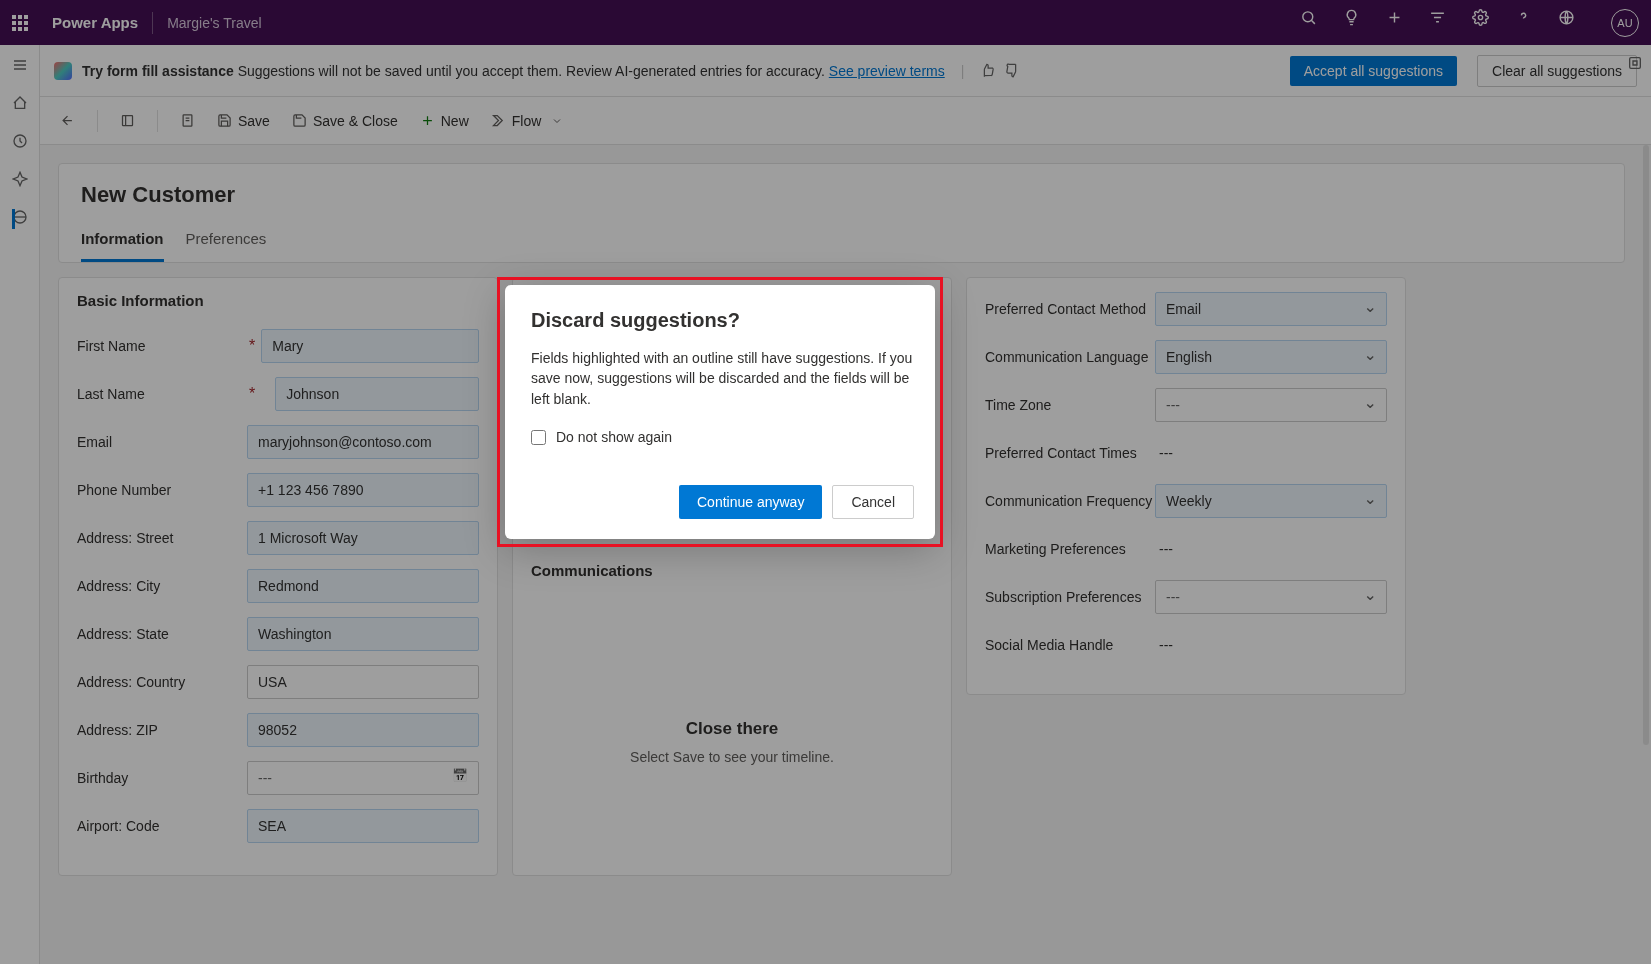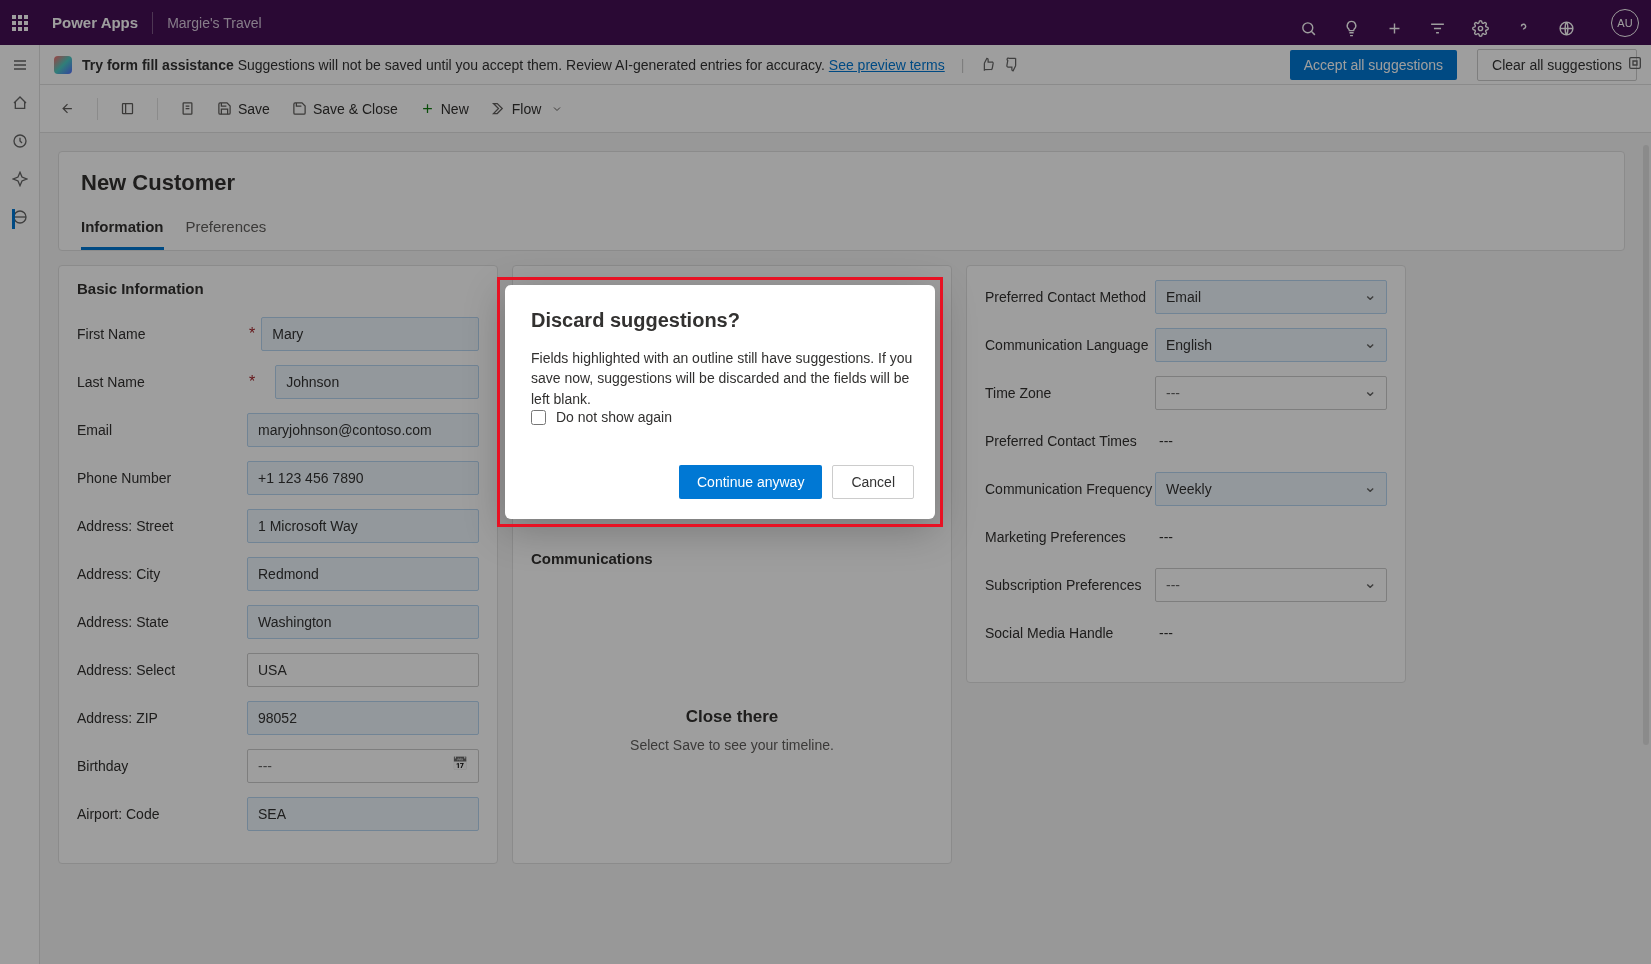--- a/index.html
+++ b/index.html
@@ -4,29 +4,29 @@
 <style>
 * { box-sizing: border-box; margin: 0; padding: 0; font-family: "Segoe UI", Arial, sans-serif; }
 body { background: #f5f5f5; width: 1651px; height: 964px; overflow: hidden; position: relative; }
 .topbar { background: #450f54; height: 45px; display: flex; align-items: center; padding: 0 12px; color: #fff; }
 .waffle { width: 20px; display: grid; grid-template-columns: repeat(3,4px); grid-gap: 2px; margin-right: 20px; cursor: pointer; }
 .waffle div { width: 4px; height: 4px; background: #fff; }
 .app-title { font-size: 15px; font-weight: 600; }
 .divider-v { width: 1px; height: 22px; background: rgba(255,255,255,.3); margin: 0 14px; }
 .org-name { font-size: 14px; color: #d8c9dd; }
 .top-spacer { flex: 1; }
-.top-icons { display: flex; align-items: flex-end; gap: 26px; }
+.top-icons { display: flex; align-items: flex-start; gap: 26px; }
 .top-icons .ic { color: #fff; font-size: 16px; cursor: pointer; }
 .avatar { width: 28px; height: 28px; border-radius: 50%; border: 1px solid #fff; display: flex; align-items: center; justify-content: center; font-size: 11px; margin-left: 10px; cursor: pointer; }
 .shell { display: flex; height: calc(964px - 45px); }
 .left-rail { width: 40px; background: #fff; border-right: 1px solid #e1e1e1; display: flex; flex-direction: column; align-items: center; padding-top: 12px; gap: 22px; }
 .left-rail .ic { color: #666; font-size: 16px; cursor: pointer; }
 .left-rail .active-bar { width: 3px; height: 20px; background: #0078d4; position: absolute; left: 0; }
 .main { flex: 1; display: flex; flex-direction: column; position: relative; }
-.notify-bar { background: #fff; border-bottom: 1px solid #e1e1e1; height: 40px; display: flex; align-items: center; padding: 0 14px; gap: 10px; font-size: 14px; color: #333; }
+.notify-bar { background: #fff; border-bottom: 1px solid #e1e1e1; height: 52px; display: flex; align-items: center; padding: 0 14px; gap: 10px; font-size: 14px; color: #333; }
 .copilot-ic { width: 18px; height: 18px; border-radius: 4px; background: linear-gradient(135deg,#ff6b6b,#4ecdc4,#556bff); }
 .notify-bar a { color: #0078d4; text-decoration: underline; cursor: pointer; }
 .notify-spacer { flex: 1; }
 .thumb-ic { color: #666; font-size: 15px; cursor: pointer; }
 .btn-primary { background: #0078d4; color: #fff; border: none; padding: 7px 14px; font-size: 14px; cursor: pointer; border-radius: 2px; }
 .btn-secondary { background: #fff; color: #333; border: 1px solid #ccc; padding: 7px 14px; font-size: 14px; cursor: pointer; border-radius: 2px; }
 .copilot-fab { position: absolute; right: 8px; top: 10px; color: #666; font-size: 16px; cursor: pointer; }
 .cmdbar { background: #fff; border-bottom: 1px solid #e1e1e1; height: 48px; display: flex; align-items: center; padding: 0 20px; gap: 22px; font-size: 14px; color: #323130; }
 .cmdbar .ic { color: #605e5c; font-size: 15px; }
 .cmdbar .item { display: flex; align-items: center; gap: 6px; cursor: pointer; }
@@ -54,21 +54,21 @@
 .date-input { position: relative; }
 .date-input::after { content: "📅"; position: absolute; right: 10px; top: 7px; font-size: 13px; filter: grayscale(1); }
 .comm-section .placeholder { text-align: center; margin-top: 140px; }
 .comm-section .ph-title { font-size: 17px; font-weight: 600; color: #323130; margin-bottom: 10px; }
 .comm-section .ph-sub { font-size: 14px; color: #605e5c; }
 .overlay { position: absolute; inset: 0; background: rgba(0,0,0,.38); z-index: 50; }
 .dialog-wrap { position: absolute; left: 505px; top: 285px; width: 430px; z-index: 60; }
 .dialog-hl { position: absolute; left: -8px; top: -8px; right: -8px; bottom: -8px; border: 3px solid #e81123; pointer-events: none; }
 .dialog { background: #fff; border-radius: 6px; padding: 24px 21px 20px 26px; box-shadow: 0 10px 40px rgba(0,0,0,.25); }
 .dialog h2 { font-size: 20px; font-weight: 600; color: #323130; margin-bottom: 16px; }
-.dialog p { font-size: 14px; color: #323130; line-height: 1.45; }
+.dialog p { font-size: 14px; color: #323130; line-height: 1.45; margin-bottom: 20px; }
 .dialog .chk-row { display: flex; align-items: flex-end; gap: 10px; font-size: 14px; color: #323130; margin-bottom: 40px; }
 .dialog .chk { width: 15px; height: 15px; }
 .dialog .btns { display: flex; justify-content: flex-end; gap: 10px; }
 .dialog .btns button { padding: 8px 18px; font-size: 14px; border-radius: 2px; cursor: pointer; }
 .right-scroll { position: absolute; right: 2px; top: 100px; width: 6px; height: 600px; background: #e1e1e1; border-radius: 3px; }
 svg { display: block; }
 </style>
 </head>
 <body>
 
@@ -286,21 +286,21 @@
             </div>
           <div class="field-row">
               <div class="field-label">Address: City</div>
               <div class="field-val"><input class="input" value="Redmond" style=""></div>
             </div>
           <div class="field-row">
               <div class="field-label">Address: State</div>
               <div class="field-val"><input class="input" value="Washington" style=""></div>
             </div>
           <div class="field-row">
-              <div class="field-label">Address: Select</div>
+              <div class="field-label">Address: Country</div>
               <div class="field-val"><input class="input plain" value="USA" style=""></div>
             </div>
           <div class="field-row">
               <div class="field-label">Address: ZIP</div>
               <div class="field-val"><input class="input" value="98052" style=""></div>
             </div>
           <div class="field-row">
               <div class="field-label">Birthday</div>
               <div class="field-val date-input"><input class="input plain input-bdash" value="---" style=""></div>
             </div>

